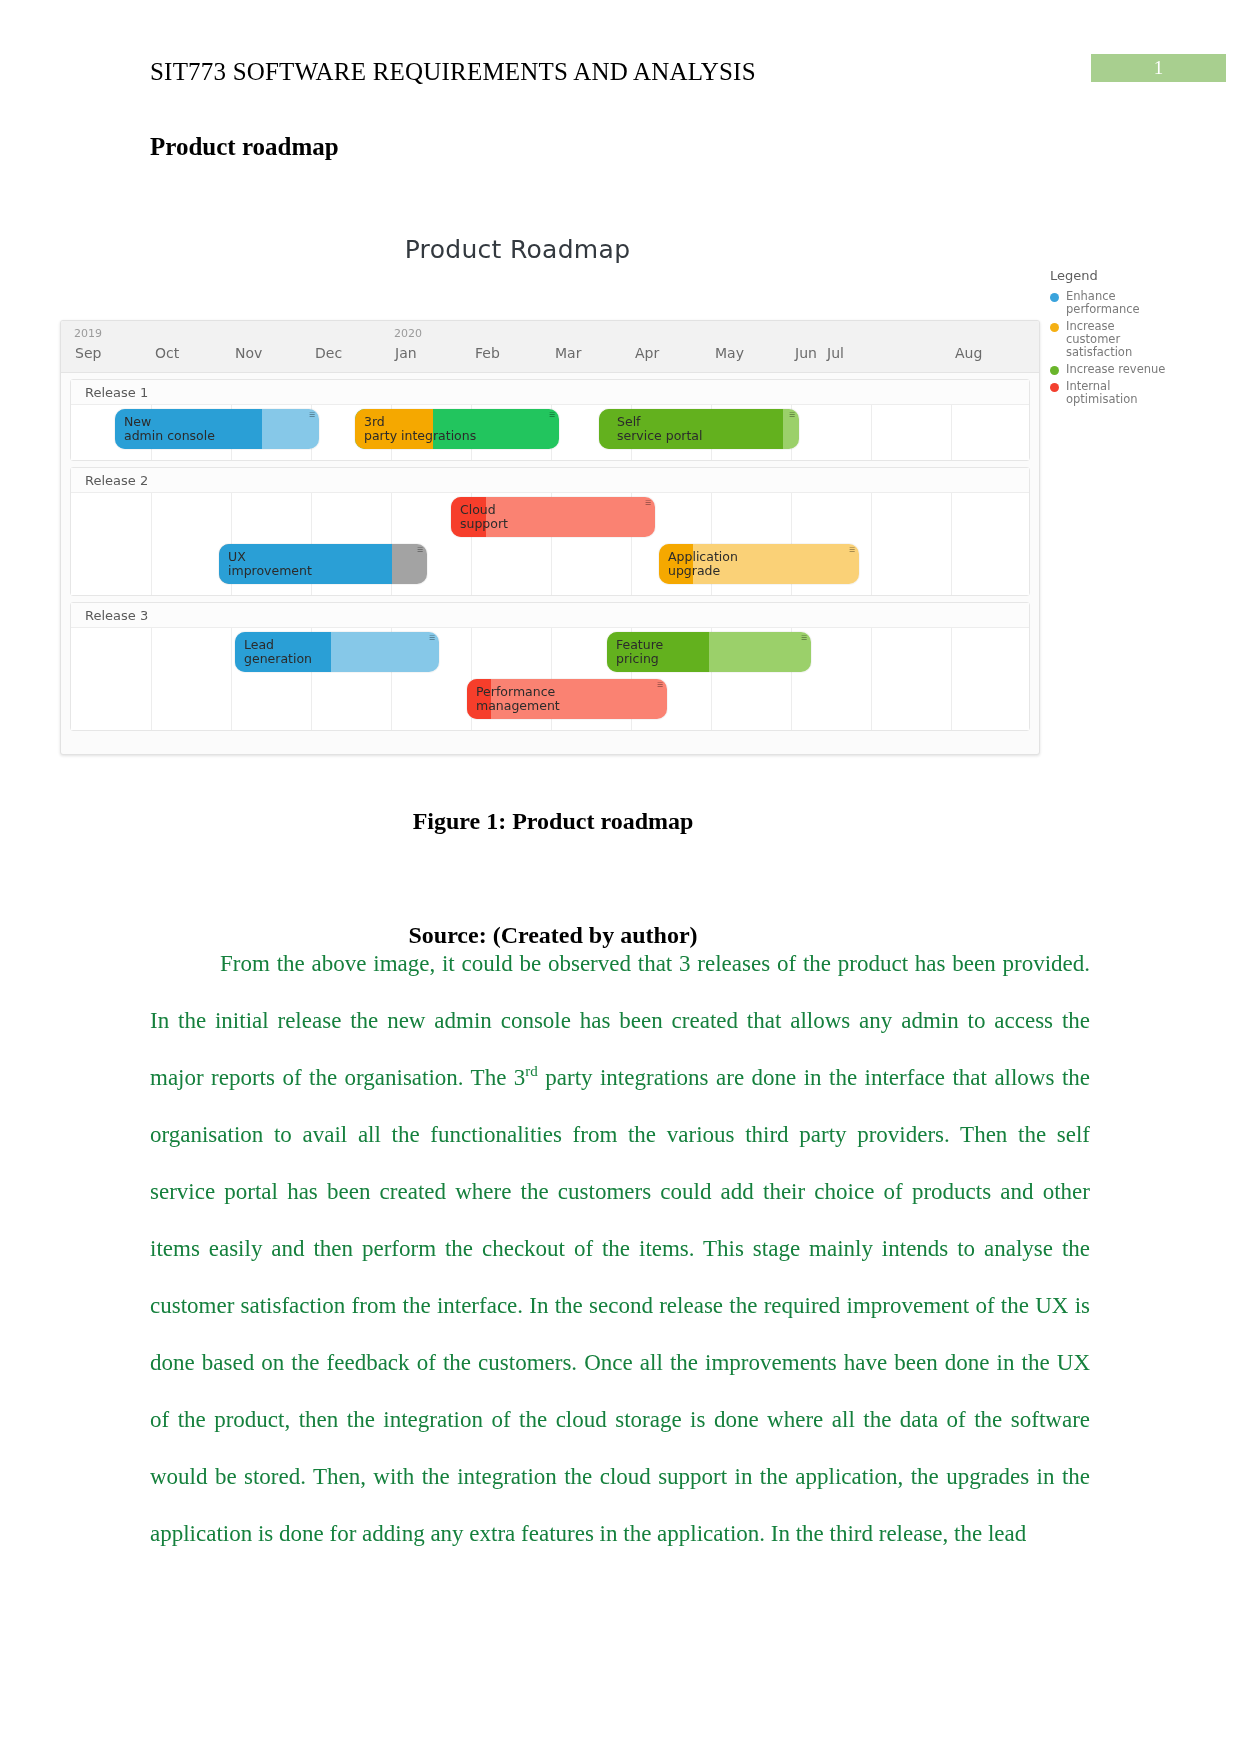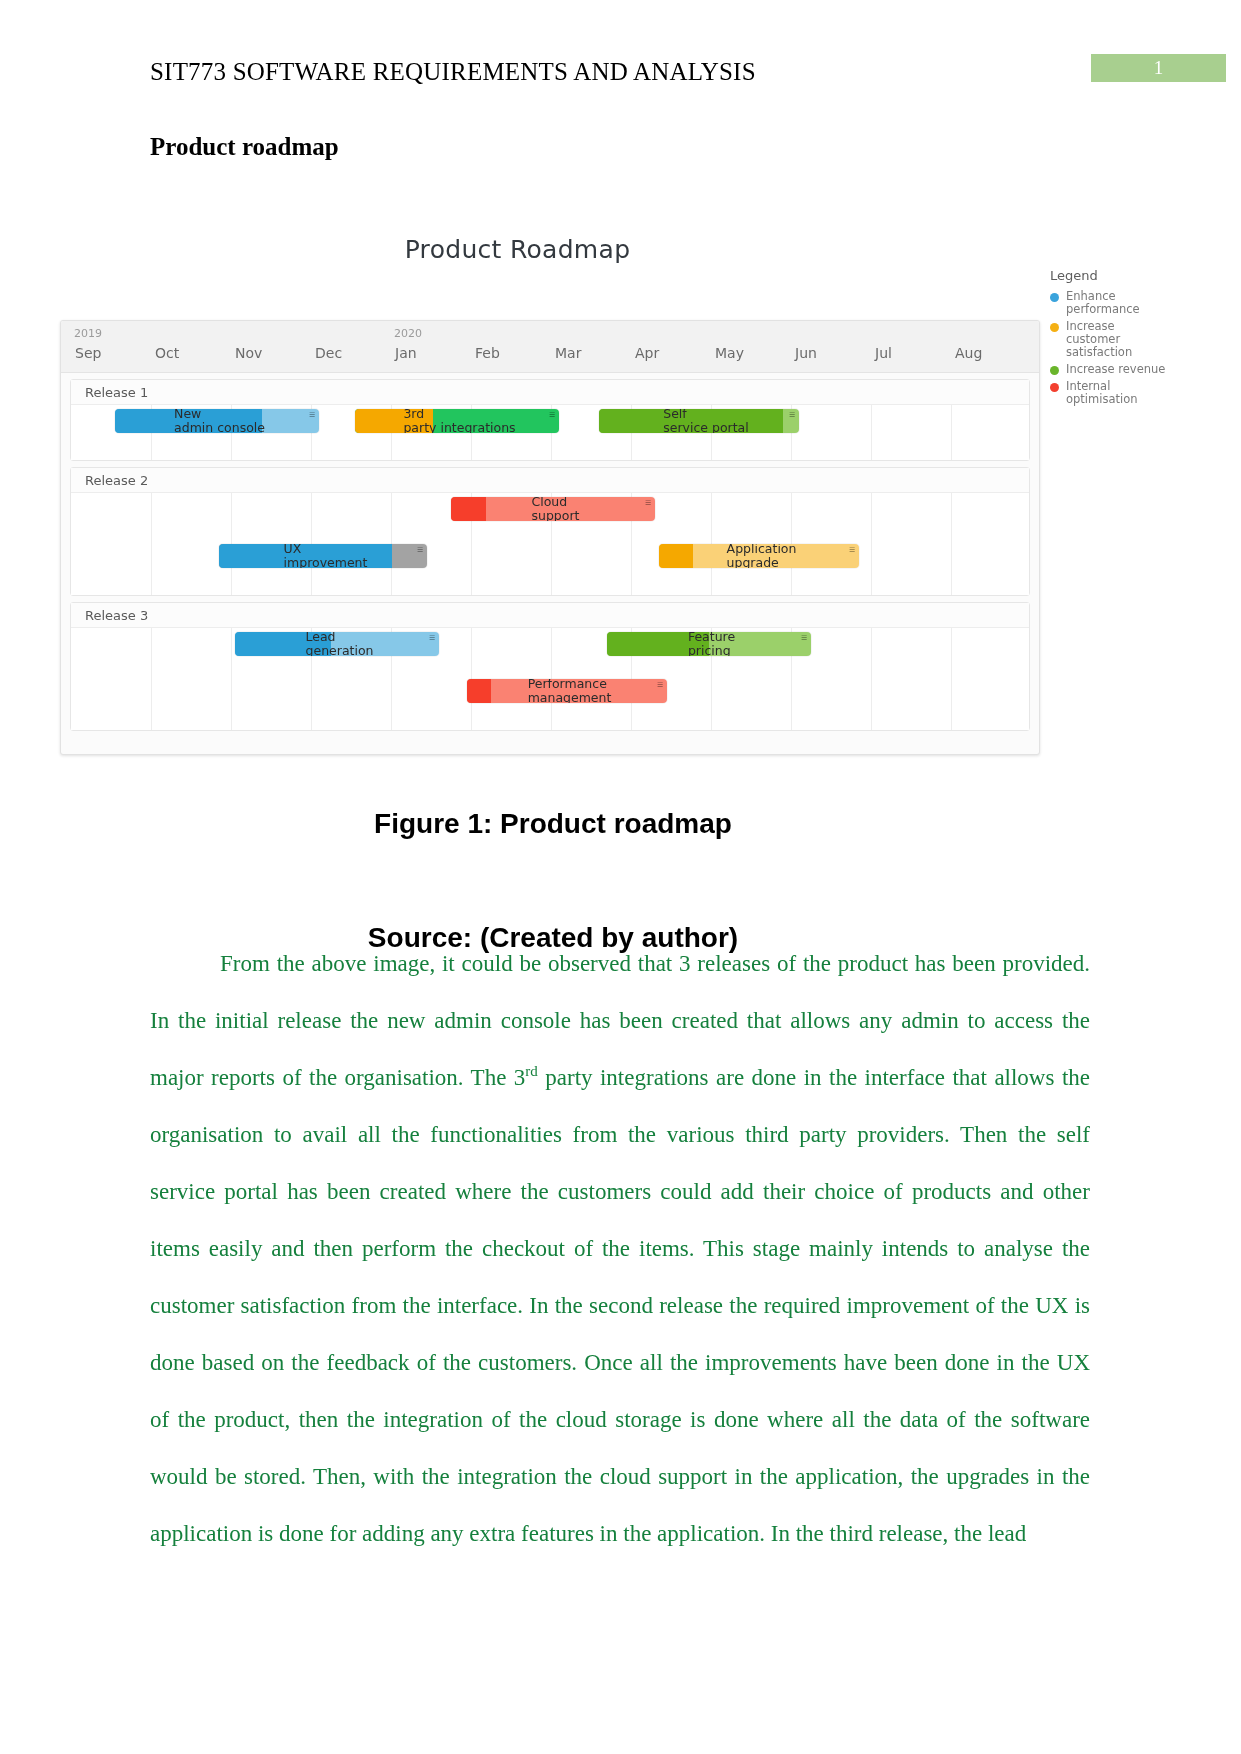--- a/index.html
+++ b/index.html
@@ -152,27 +152,26 @@
     position: absolute;
     top: 0;
     bottom: 0;
     width: 1px;
     background: #ededed;
   }
 
   
   .bar {
     position: absolute;
-    height: 24px;
-    border-radius: 4px;
+    height: 40px;
+    border-radius: 10px;
     display: flex;
     align-items: center;
     overflow: hidden;
     box-shadow: 0 0 0 1px rgba(0,0,0,0.04);
-    justify-content: center;
   }
   .bar-fill {
     position: absolute;
     left: 0; top: 0; bottom: 0;
     border-radius: 2px 0 0 2px;
   }
   .bar-label {
     position: relative;
     z-index: 2;
     font-family: "DejaVu Sans", sans-serif;
@@ -230,23 +229,23 @@
     color: #7a7a7a;
     max-width: 100px;
   }
 
   
   .caption {
     position: absolute;
     left: 0;
     width: 1090px;
     text-align: center;
-    font-family: Liberation Sans, sans-serif;
+    font-family: Liberation Serif, serif;
     font-weight: bold;
-    font-size: 28px;
+    font-size: 24px;
     color: #000;
     padding-left: 16px;
   }
   .caption-fig { top: 808px; }
   .caption-src { top: 922px; }
 
   
   .body-text {
     position: absolute;
     top: 935px;
@@ -291,21 +290,21 @@
           <div class="tl-month" style="left: 14px;">Sep</div>
           <div class="tl-month" style="left: 94px;">Oct</div>
           <div class="tl-month" style="left: 174px;">Nov</div>
           <div class="tl-month" style="left: 254px;">Dec</div>
           <div class="tl-month" style="left: 334px;">Jan</div>
           <div class="tl-month" style="left: 414px;">Feb</div>
           <div class="tl-month" style="left: 494px;">Mar</div>
           <div class="tl-month" style="left: 574px;">Apr</div>
           <div class="tl-month" style="left: 654px;">May</div>
           <div class="tl-month" style="left: 734px;">Jun</div>
-          <div class="tl-month" style="left: 814px;">Jul</div>
+          <div class="tl-month" style="left: 766px;">Jul</div>
           <div class="tl-month" style="left: 894px;">Aug</div>
         </div>
       <div id="releases-container">
           <div class="release-group">
             <div class="release-label-bar">
               <span>Release 1</span>
             </div>
             <div class="lane" style="height: 55px;">
               <div class="gridlines">
                 <div class="gridline" style="left: 80px;"></div>

